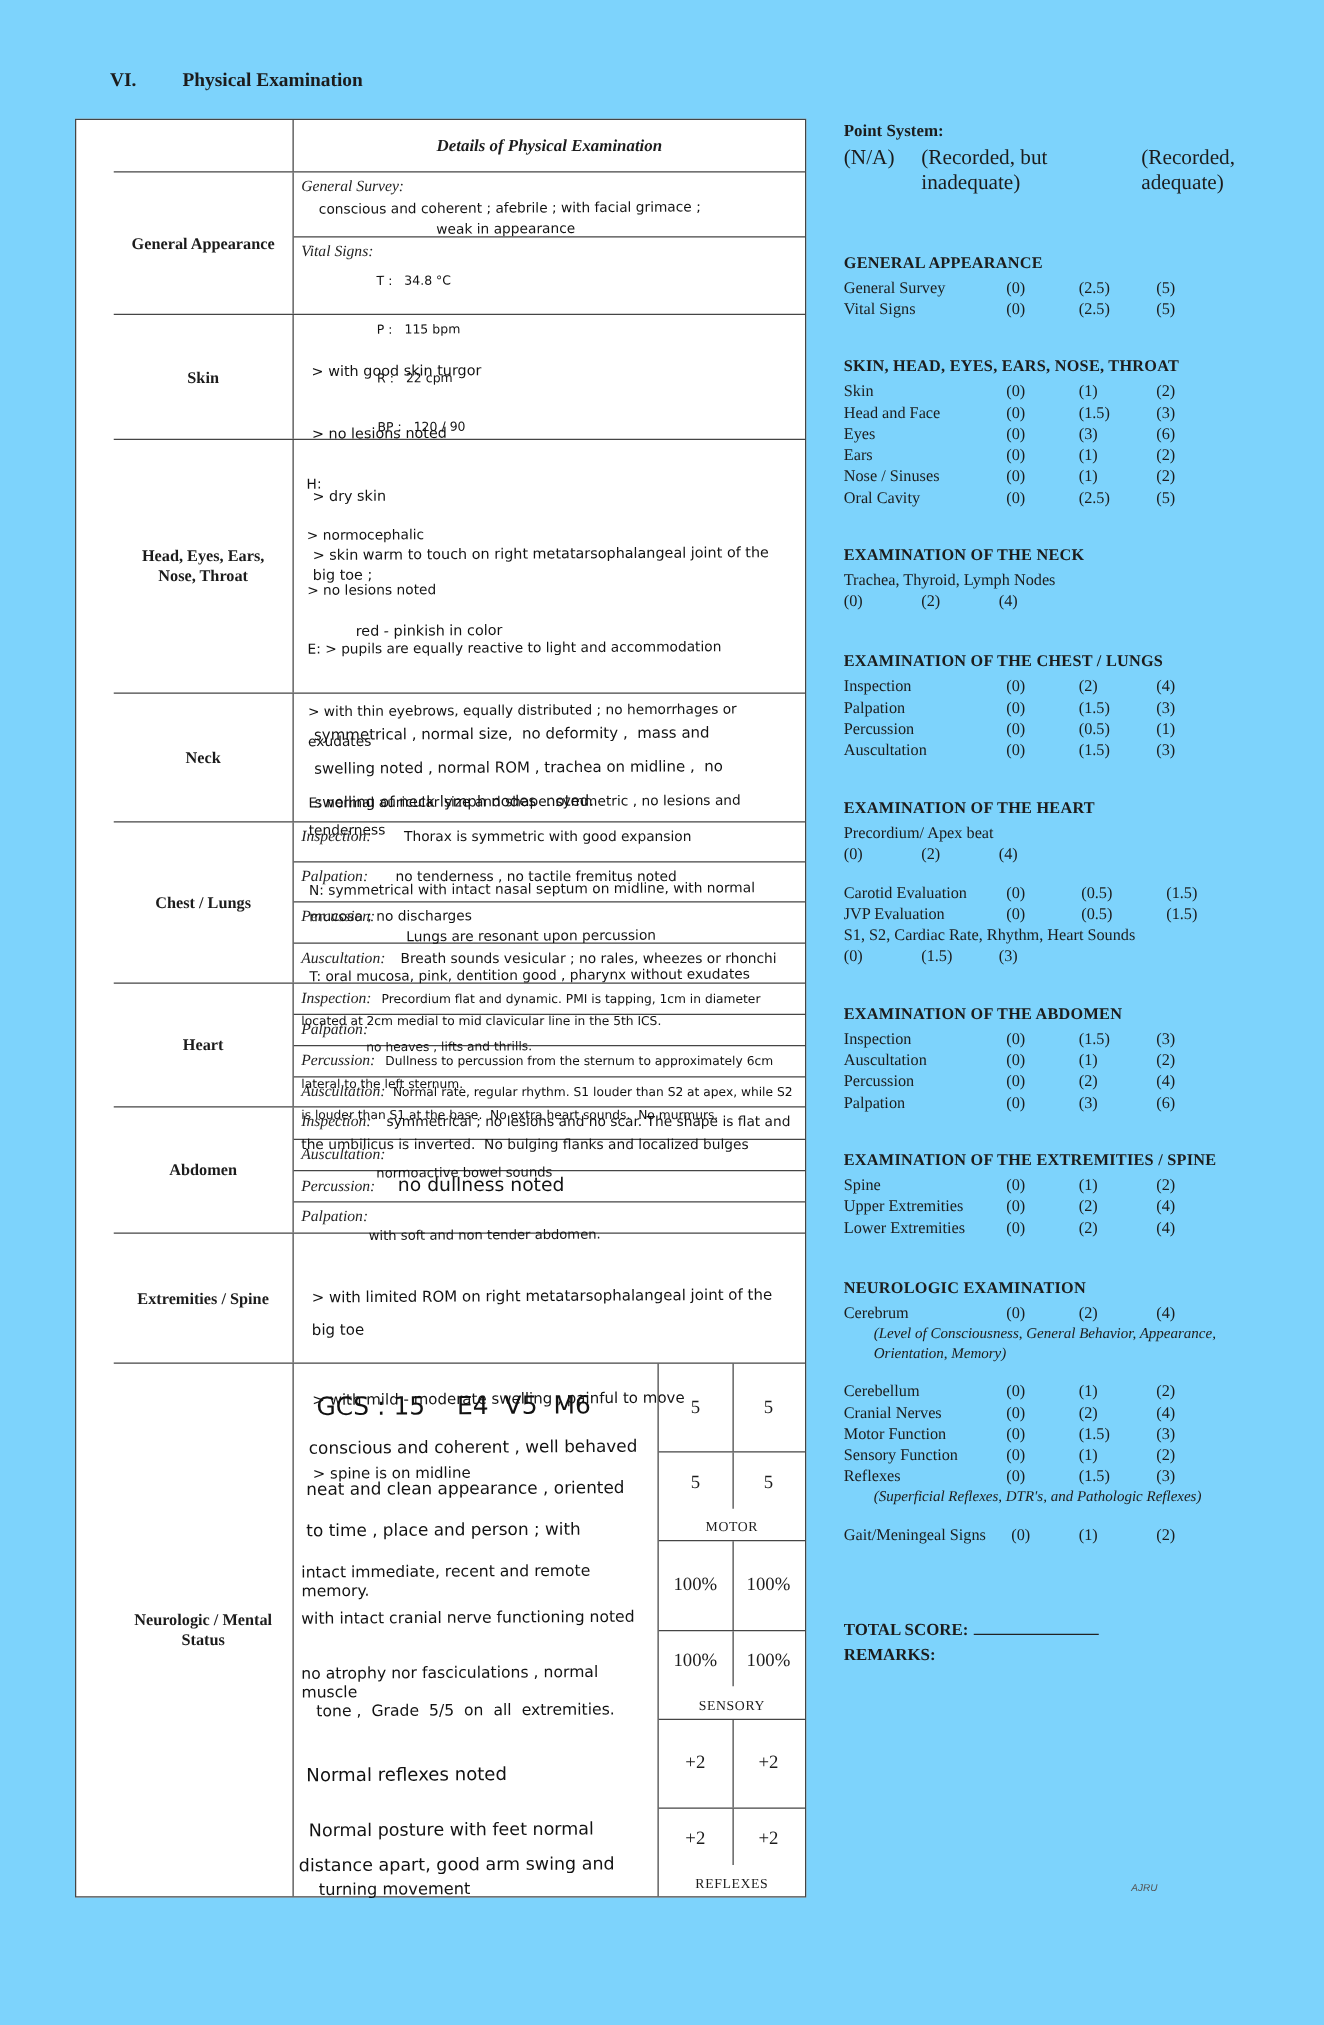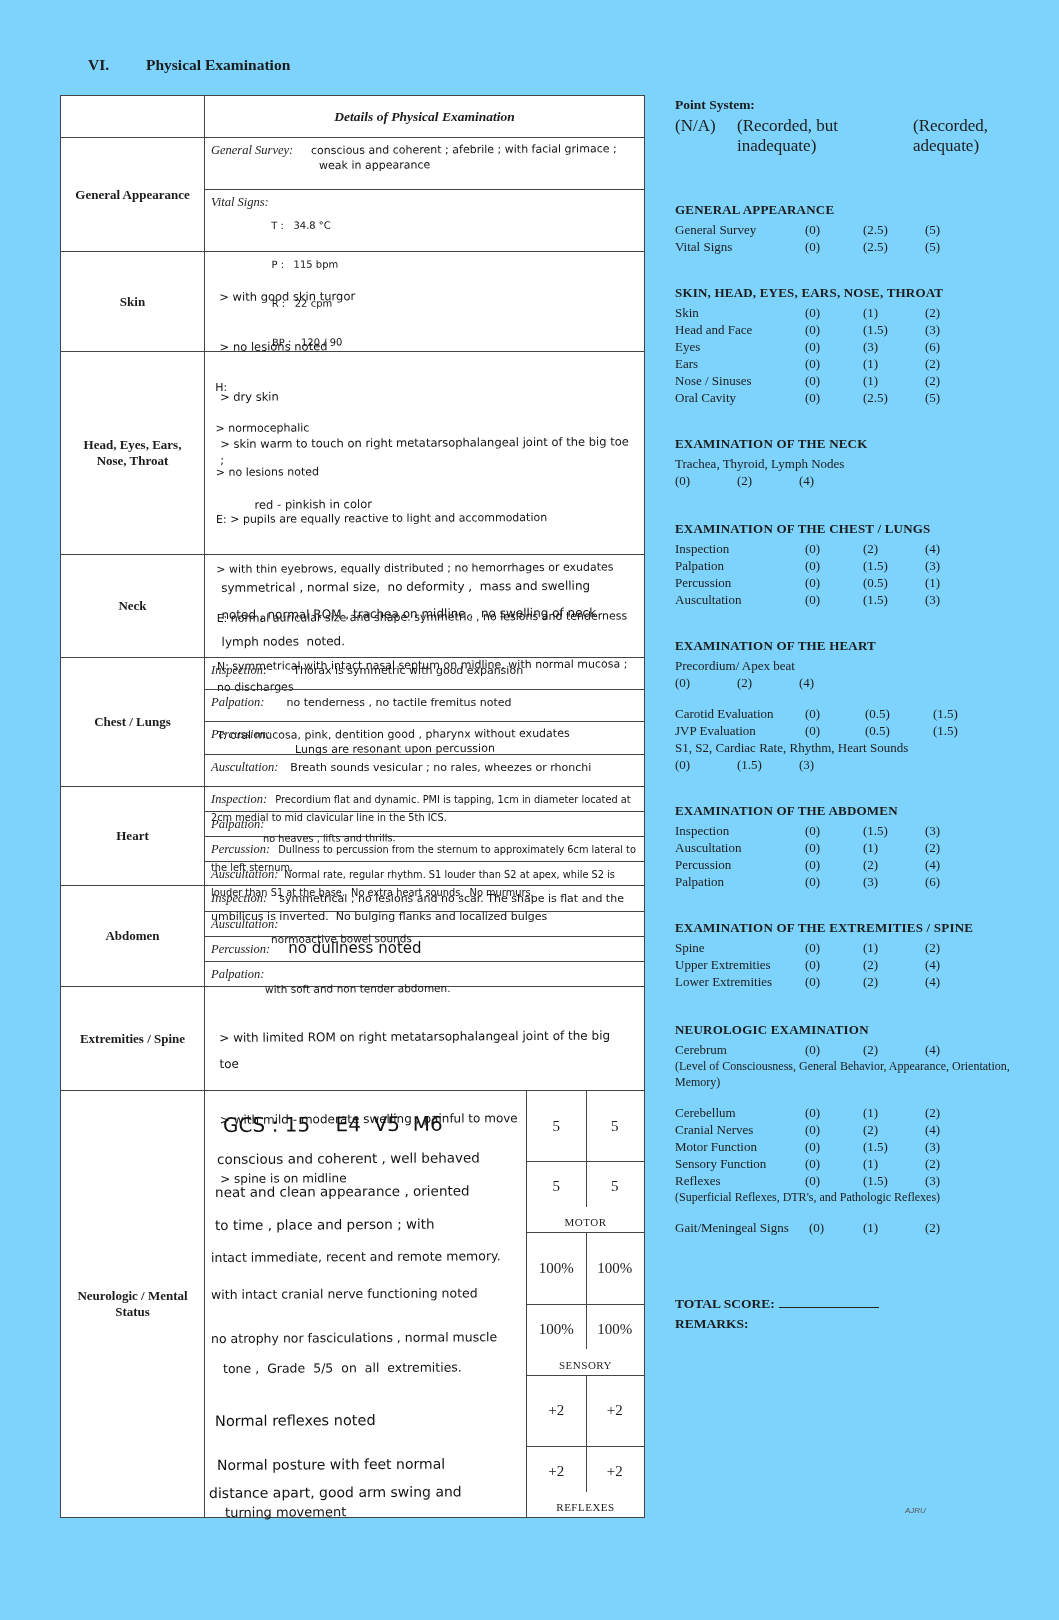--- a/index.html
+++ b/index.html
@@ -5,21 +5,21 @@
   html,body { margin:0; padding:0; background:#ffffff; }
   .sheet { position:relative; width:1059px; height:1620px; background:#7dd3fc;
            font-family:"Liberation Serif", serif; color:#1c1c1c; overflow:hidden; }
 
   
   .doc-title { position:absolute; left:88px; top:56px; font-weight:700; font-size:15.5px; }
   .doc-title .tnum { display:inline-block; width:58px; }
 
   
   .exam-table { position:absolute; left:60px; top:95px; width:585px;
-                border:1px solid #454545; box-sizing:border-box; background:#fff; }
+                border:1px solid #454545; box-sizing:border-box; background:#fff;padding-left:30px; }
   .band { display:flex; border-bottom:1px solid #454545; box-sizing:border-box; }
   .band:last-child { border-bottom:none; }
   .blabel { width:144px; min-width:144px; border-right:1px solid #454545; display:flex;
             align-items:center; justify-content:center; text-align:center;
             font-weight:700; font-size:13px; padding:0 8px; box-sizing:border-box; }
   .bcontent { flex:1; position:relative; box-sizing:border-box; }
   .hdr-content { display:flex; align-items:center; justify-content:center;
                  font-style:italic; font-weight:700; font-size:13.5px; }
 
   .sub { position:relative; border-bottom:1px solid #454545; box-sizing:border-box;
@@ -70,21 +70,21 @@
                 font-size:11px; letter-spacing:0.5px; }
 
   
   .points { position:absolute; left:675px; top:97px; width:348px; font-size:13px; }
   .ps-title { font-weight:700; font-size:13.5px; }
   .ps-legend { display:grid; grid-template-columns:62px 176px auto; font-size:17px; margin-top:3px; }
   .ps-head { font-weight:700; font-size:13px; letter-spacing:0.2px; margin-bottom:3px; }
   .ps-row { display:grid; grid-template-columns:130px 58px 62px 56px; line-height:17px; }
   .ps-inline { display:grid; grid-template-columns:62px 62px 62px; line-height:17px; }
   .ps-sub { line-height:17px; }
-  .ps-note { font-size:12px; line-height:16px; } .gap14 { height:14px; } .gap30 { height:30px; }
+  .ps-note { font-style:italic; font-size:12px; line-height:16px;margin-left:24px; } .gap14 { height:14px; } .gap30 { height:30px; }
   .gap32 { height:32px; } .gap46 { height:46px; } .gap60 { height:60px; }
   .ps-total { font-weight:700; font-size:13.5px; }
   .blankline { display:inline-block; width:100px; border-bottom:1.4px solid #222;
                height:11px; margin-left:4px; }
   .ps-remarks { font-weight:700; font-size:13.5px; margin-top:4px; }
 
   .footer-mark { position:absolute; left:905px; top:1506px; font-size:8px; color:#555;
                  font-style:italic; font-family:"Liberation Sans", sans-serif; }
 </style>
 </head>

